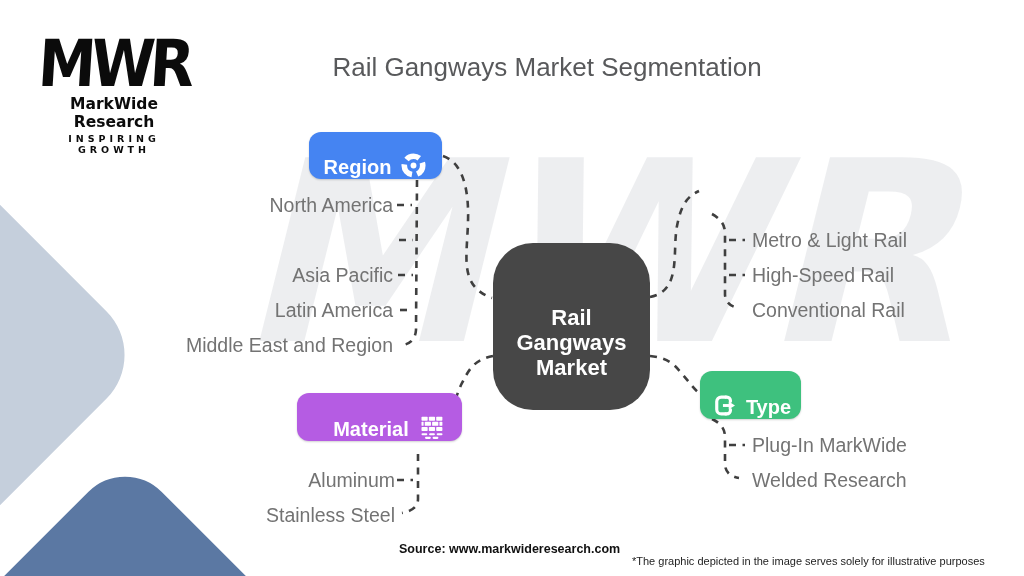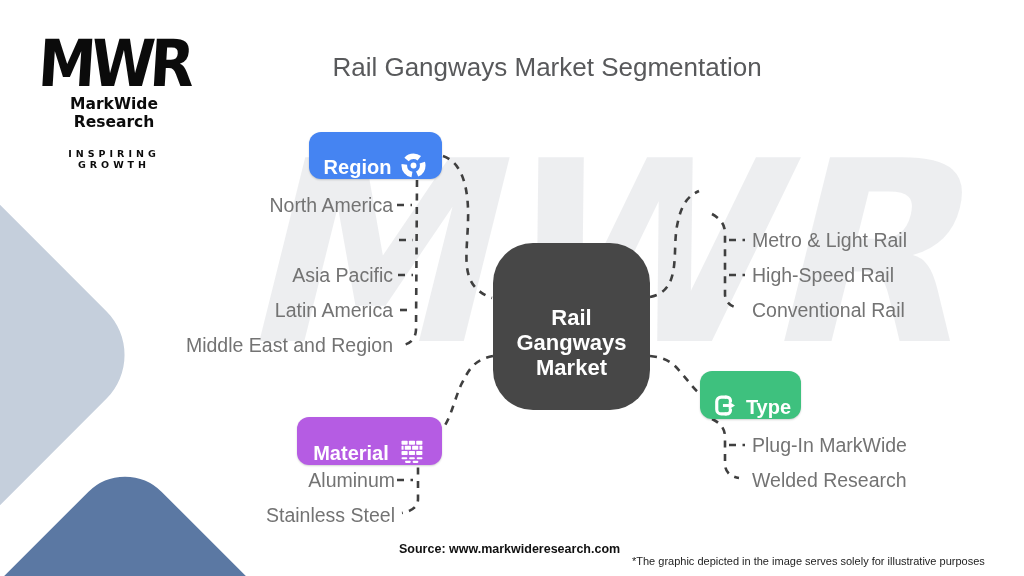--- a/index.html
+++ b/index.html
@@ -17,38 +17,38 @@
   #watermark{position:absolute;z-index:2;left:258px;top:128px;font-family:"DejaVu Sans",sans-serif;
              font-weight:bold;font-size:252px;line-height:252px;letter-spacing:-2px;
              color:rgba(110,118,128,0.12);transform:skewX(-14deg);white-space:nowrap;pointer-events:none;}
 
   
   #logo{position:absolute;left:30px;top:34px;width:168px;text-align:center;z-index:3;color:#0b0b0b;}
   .logo-acronym{font-family:"DejaVu Sans",sans-serif;font-weight:bold;font-size:58px;line-height:60px;
                 letter-spacing:-5px;transform:scaleY(1.12) skewX(-4deg);}
   .logo-name{font-family:"DejaVu Sans",sans-serif;font-weight:bold;font-size:15.5px;margin-top:1px;}
   .logo-tagline{font-family:"DejaVu Sans",sans-serif;font-weight:bold;font-size:9.5px;
-                letter-spacing:4px;margin-top:17px;}
+                letter-spacing:4px;margin-top:2px;}
 
   
   #title{position:absolute;z-index:3;left:287px;top:52px;width:520px;text-align:center;
          font-weight:normal;font-size:26px;color:#58595b;}
 
   
   #connectors{position:absolute;inset:0;z-index:2;}
   #connectors path{fill:none;stroke-width:2.6px;stroke-dasharray:7 6.5;}
 
   
   .node{position:absolute;z-index:3;display:flex;align-items:flex-end;justify-content:center;
         gap:9px;border-radius:12px;color:#fff;font-weight:bold;font-size:20px;
         box-shadow:0 1px 2px rgba(0,0,0,0.18);}
   #node-region{left:309px;top:132px;width:133px;height:47px;}
   #node-application{left:700px;top:166px;width:171px;height:48px;}
   #node-type{left:700px;top:371px;width:101px;height:48px;}
-  #node-material{left:297px;top:417px;width:145px;height:48px;}
+  #node-material{left:297px;top:393px;width:145px;height:48px;padding-left:20px;}
   .node .icon{display:flex;align-items:center;}
 
   #node-center{position:absolute;z-index:3;left:493px;top:243px;width:157px;height:167px;
                border-radius:40px;display:flex;flex-direction:column;align-items:center;
                justify-content:center;padding-top:32px;box-sizing:border-box;}
   #node-center .line{color:#fff;font-weight:bold;font-size:22px;line-height:25px;text-align:center;}
 
   
   .item{position:absolute;z-index:3;font-size:19.5px;color:#737373;height:26px;line-height:26px;white-space:nowrap;}
   .item.right{width:280px;left:113px;text-align:right;}

